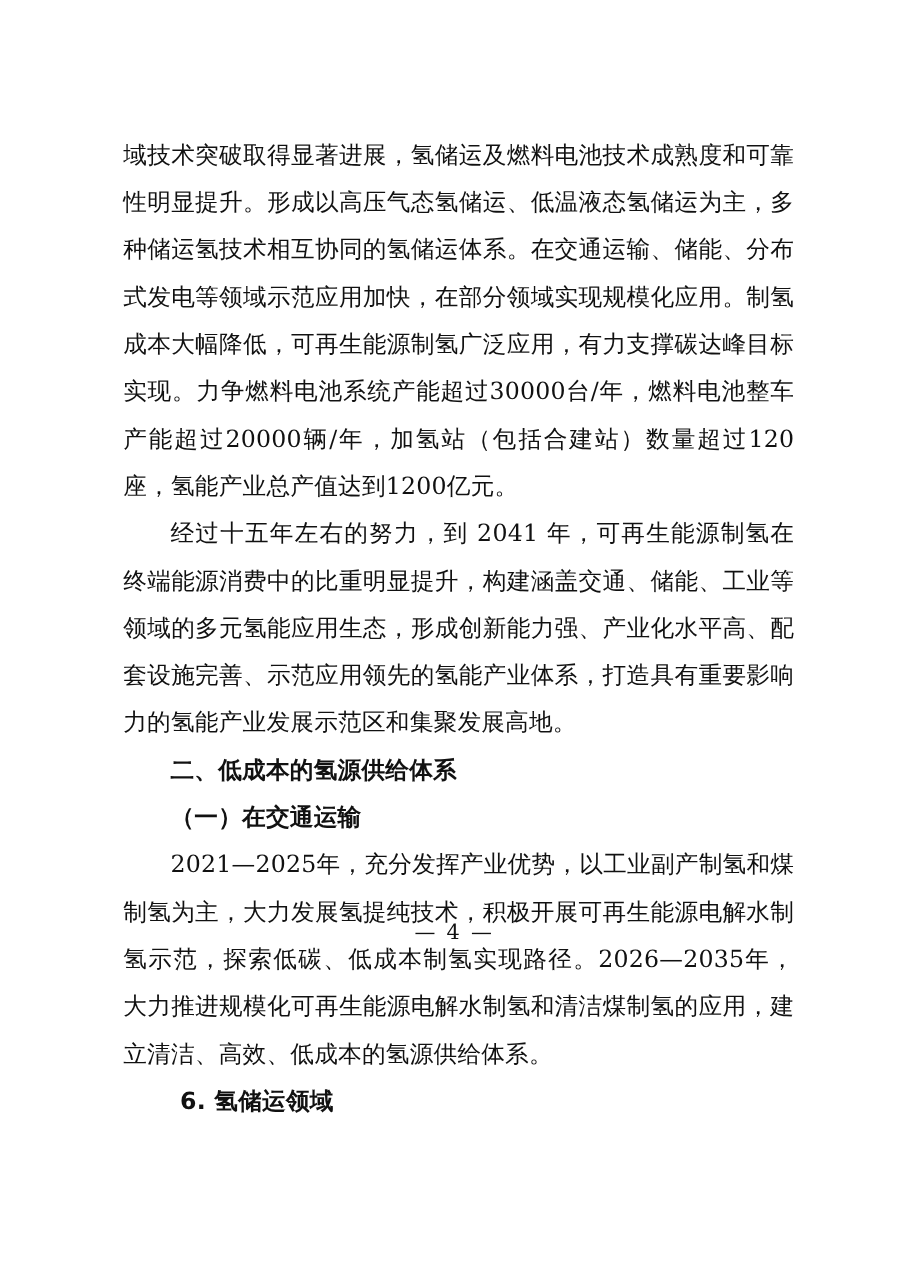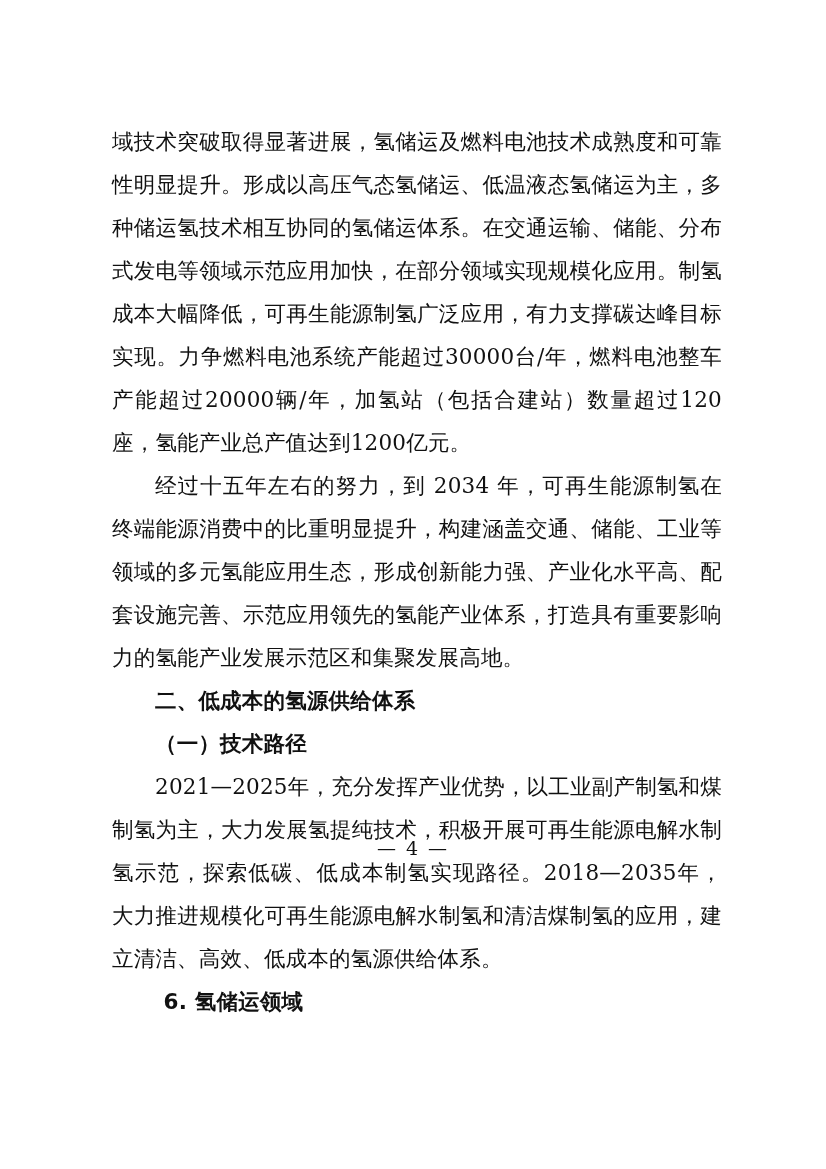--- a/index.html
+++ b/index.html
@@ -77,27 +77,27 @@
   }
 </style>
 </head>
 <body>
 
 <div class="page">
   <div class="doc-body">
 
     <p class="para no-indent">域技术突破取得显著进展，氢储运及燃料电池技术成熟度和可靠性明显提升。形成以高压气态氢储运、低温液态氢储运为主，多种储运氢技术相互协同的氢储运体系。在交通运输、储能、分布式发电等领域示范应用加快，在部分领域实现规模化应用。制氢成本大幅降低，可再生能源制氢广泛应用，有力支撑碳达峰目标实现。力争燃料电池系统产能超过30000台/年，燃料电池整车产能超过20000辆/年，加氢站（包括合建站）数量超过120座，氢能产业总产值达到1200亿元。</p>
 
-    <p class="para">经过十五年左右的努力，到 2034 年，可再生能源制氢在终端能源消费中的比重明显提升，构建涵盖交通、储能、工业等领域的多元氢能应用生态，形成创新能力强、产业化水平高、配套设施完善、示范应用领先的氢能产业体系，打造具有重要影响力的氢能产业发展示范区和集聚发展高地。</p>
+    <p class="para">经过十五年左右的努力，到 2041 年，可再生能源制氢在终端能源消费中的比重明显提升，构建涵盖交通、储能、工业等领域的多元氢能应用生态，形成创新能力强、产业化水平高、配套设施完善、示范应用领先的氢能产业体系，打造具有重要影响力的氢能产业发展示范区和集聚发展高地。</p>
 
     <h2 class="heading-1">二、低成本的氢源供给体系</h2>
 
-    <h3 class="heading-2">（一）技术路径</h3>
+    <h3 class="heading-2">（一）在交通运输</h3>
 
 
-    <p class="para">2021—2025年，充分发挥产业优势，以工业副产制氢和煤制氢为主，大力发展氢提纯技术，积极开展可再生能源电解水制氢示范，探索低碳、低成本制氢实现路径。2018—2035年，大力推进规模化可再生能源电解水制氢和清洁煤制氢的应用，建立清洁、高效、低成本的氢源供给体系。</p>
+    <p class="para">2021—2025年，充分发挥产业优势，以工业副产制氢和煤制氢为主，大力发展氢提纯技术，积极开展可再生能源电解水制氢示范，探索低碳、低成本制氢实现路径。2026—2035年，大力推进规模化可再生能源电解水制氢和清洁煤制氢的应用，建立清洁、高效、低成本的氢源供给体系。</p>
 
     <h4 class="heading-3">6. 氢储运领域</h4>
 
   </div>
 
   <div class="page-number">— 4 —</div>
 </div>
 
 </body></html>

